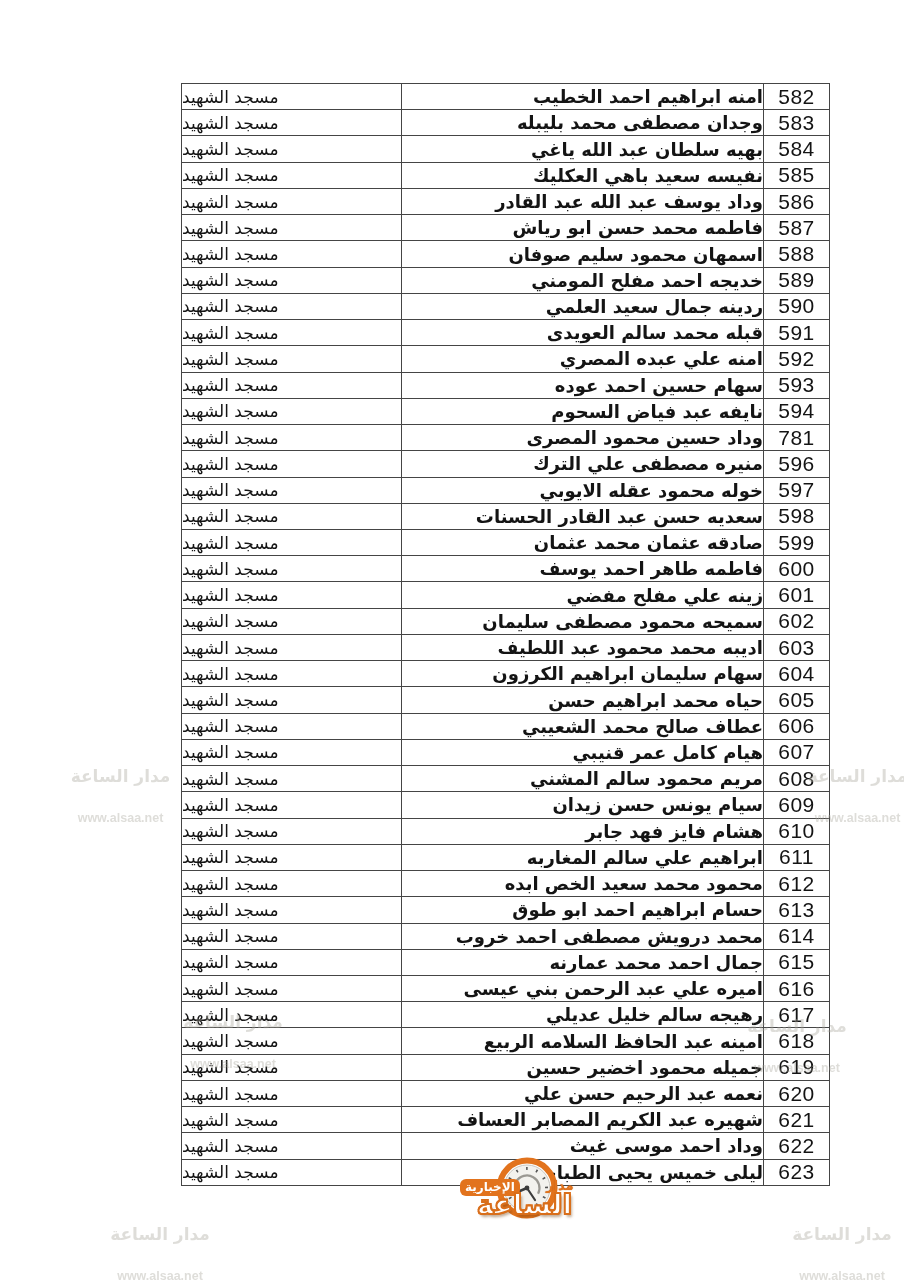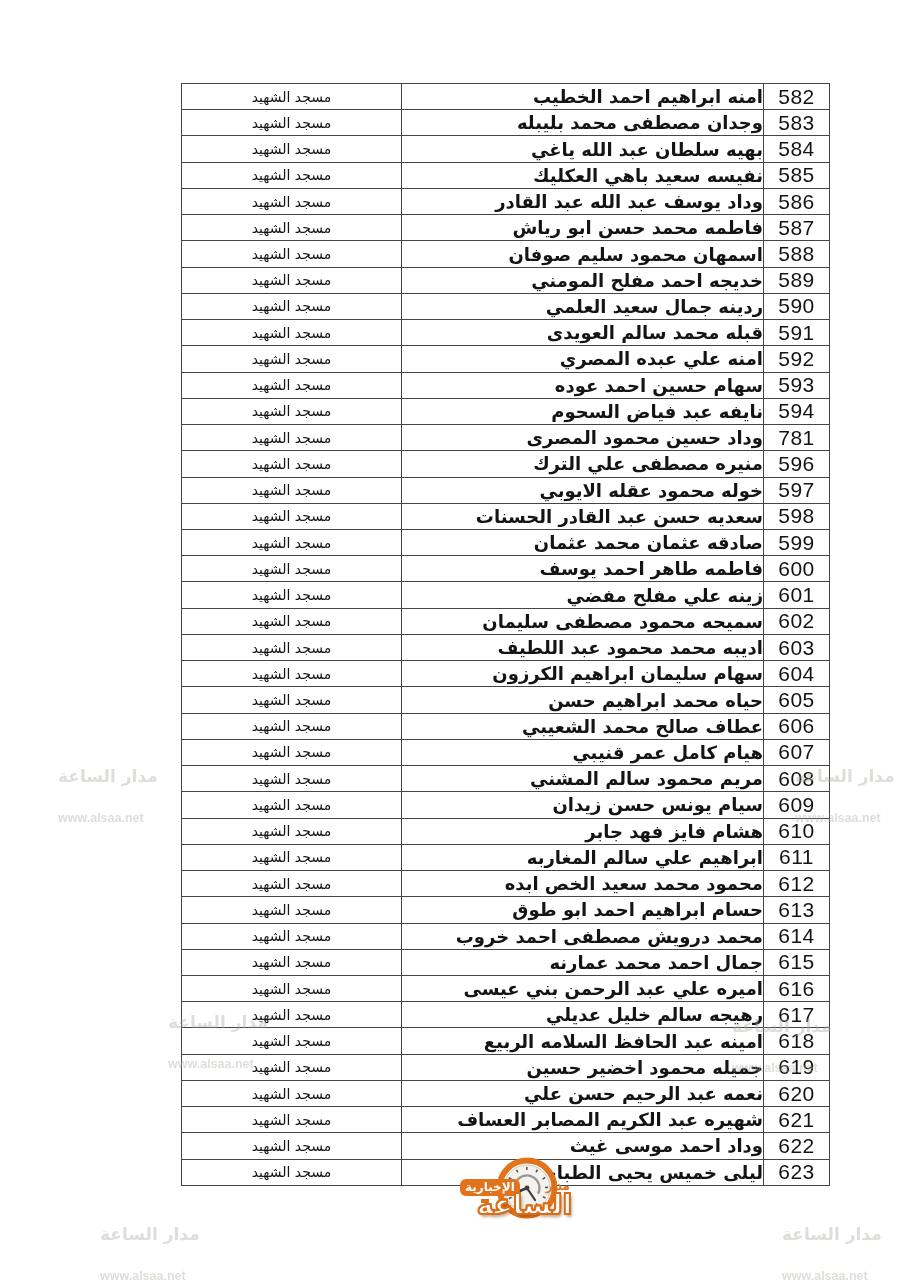--- a/index.html
+++ b/index.html
@@ -38,43 +38,43 @@
     text-align: center;
     letter-spacing: 0.5px;
   }
   td.cell-name {
     font-size: 18px;
     text-align: right;
     padding-right: 9px;
     font-weight: bold;
   }
   td.cell-mosque {
-    font-size: 14px;
-    text-align: center;
+    font-size: 17px;
+    text-align: left;
   }
 
   
   .wm {
     position: absolute;
     z-index: 3;
-    text-align: left;
+    text-align: center;
     color: #aaa89e;
     opacity: 0.38;
     pointer-events: none;
     line-height: 1.25;
   }
   .wm .wm-ar { font-size: 17px; font-weight: bold; direction: rtl; }
   .wm .wm-url { font-size: 12.5px; font-family: "Liberation Sans", sans-serif; font-weight: bold; margin-top: 24px; }
 
   
   .logo { position: absolute; left: 452px; top: 1148px; width: 150px; height: 90px; z-index: 5; }
   .logo .clock { position: absolute; left: 44px; top: 9px; }
   .logo .brand-top {
     position: absolute; left: 94px; top: 30px;
-    font-size: 13px; font-weight: normal; color: #e2731d; direction: rtl;
+    font-size: 13px; font-weight: bold; color: #e2731d; direction: rtl;
     text-shadow: 0 0 1px #b85a10;
   }
   .logo .brand-badge {
     position: absolute; left: 8px; top: 31px;
     background: #e2731d; color: #ffffff;
     font-size: 12px; font-weight: bold; direction: rtl;
     padding: 1px 5px 2px 5px; border-radius: 6px;
   }
   .logo .brand-main {
     position: absolute; left: 2px; top: 40px; width: 118px;

